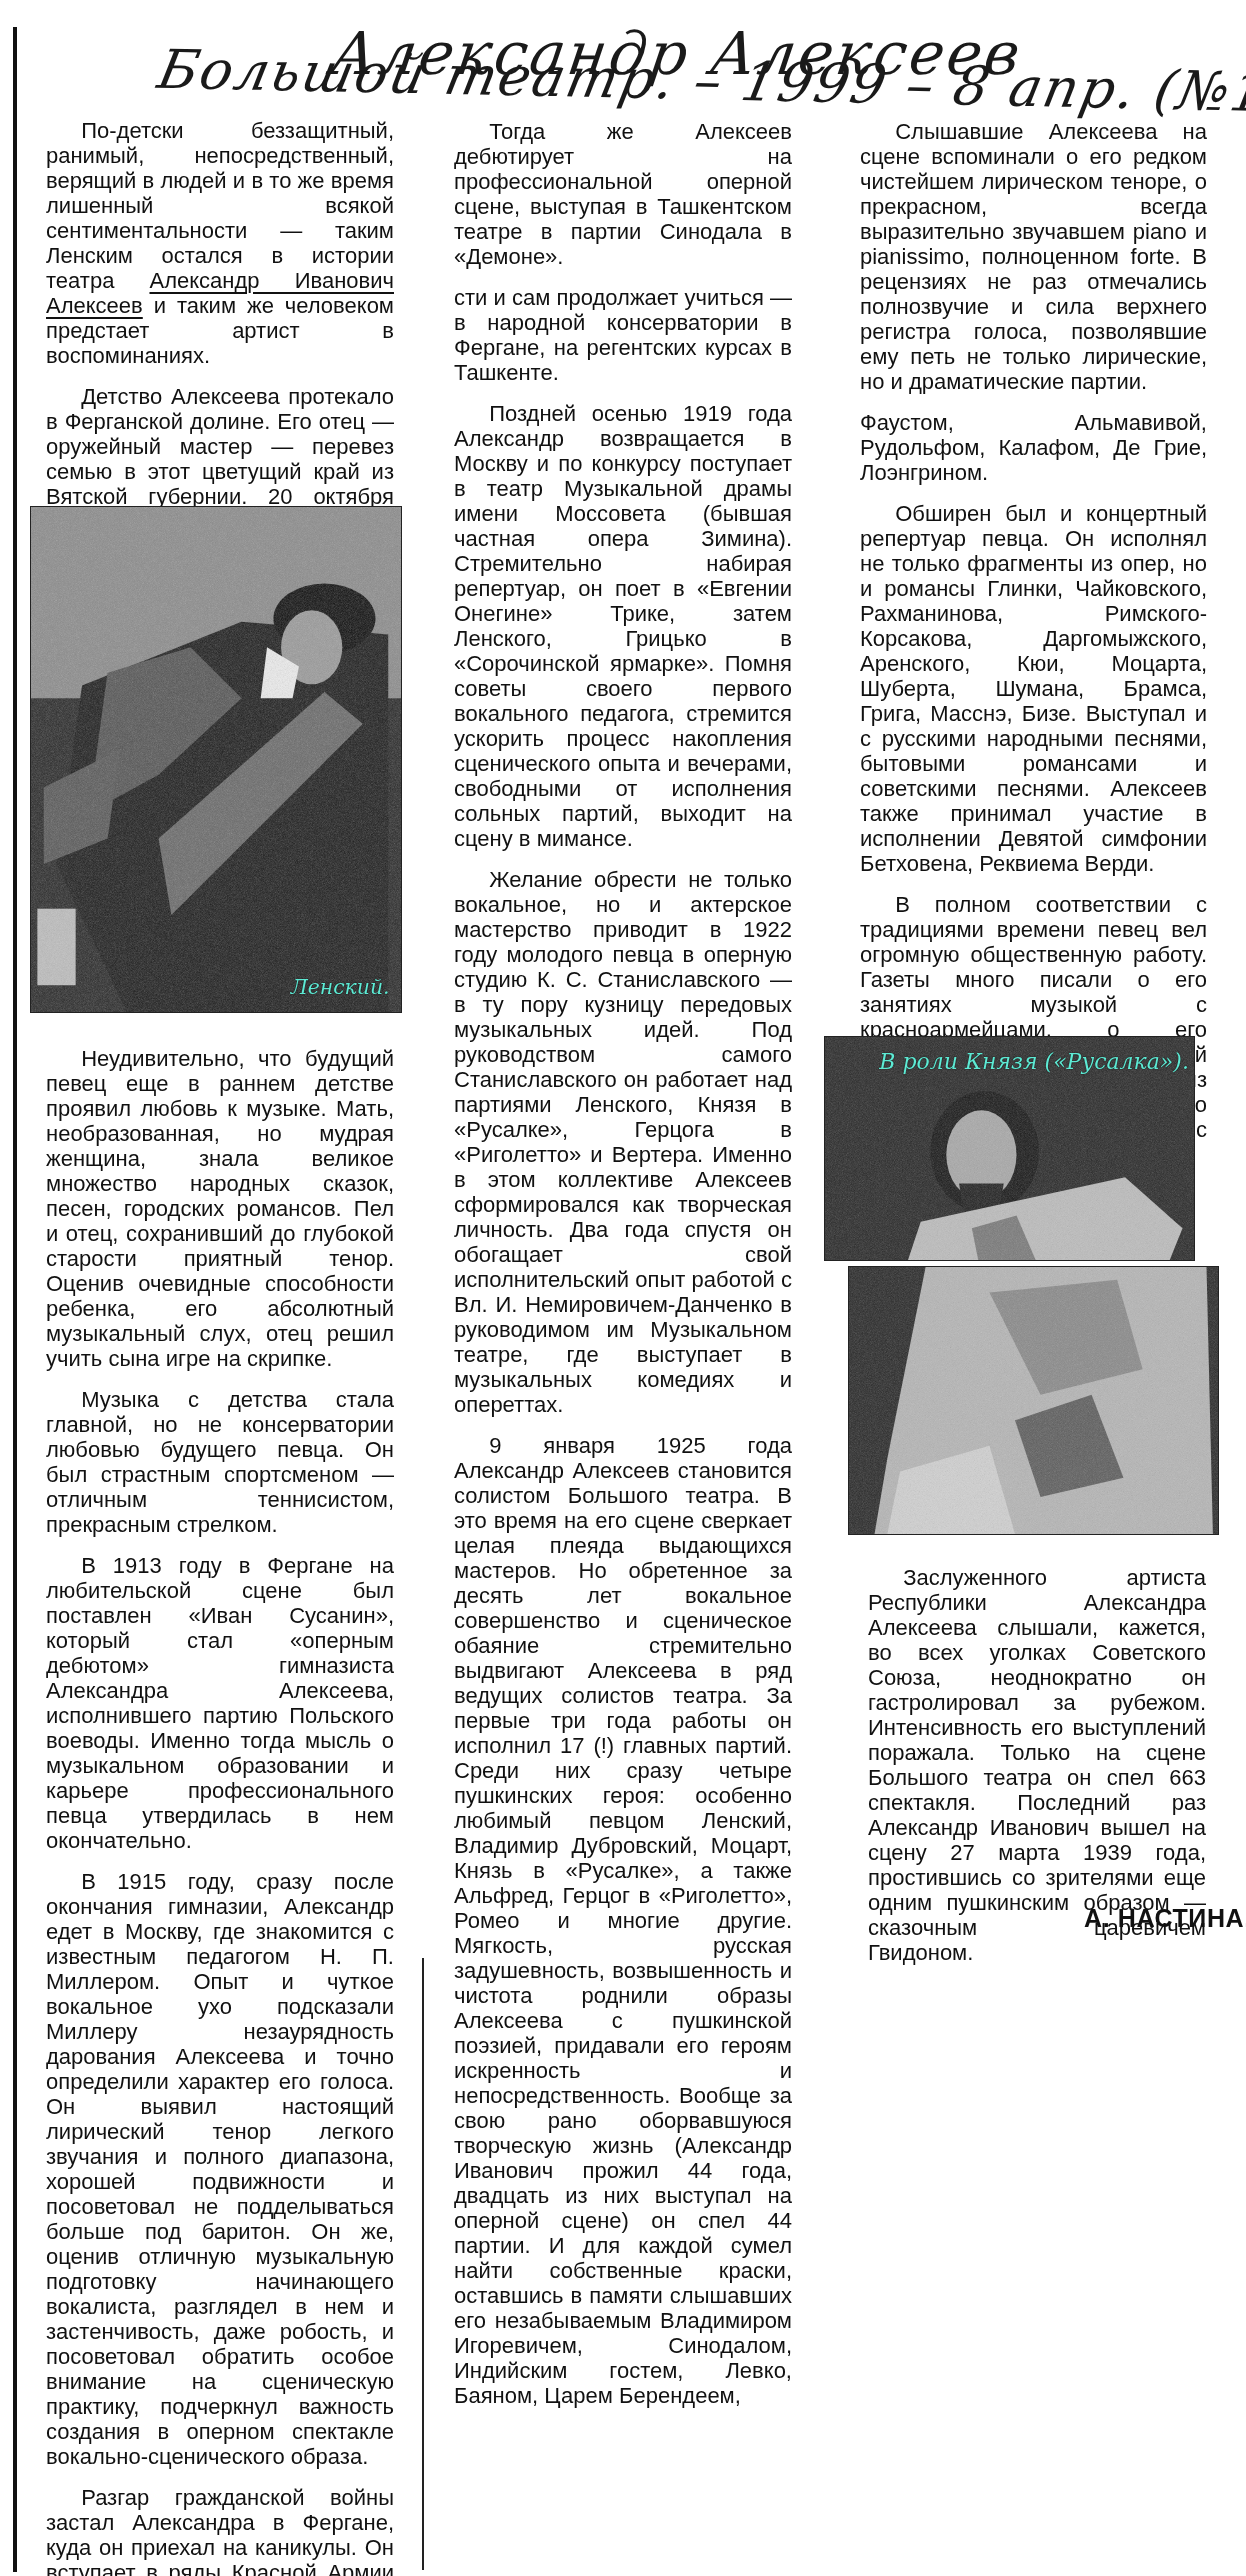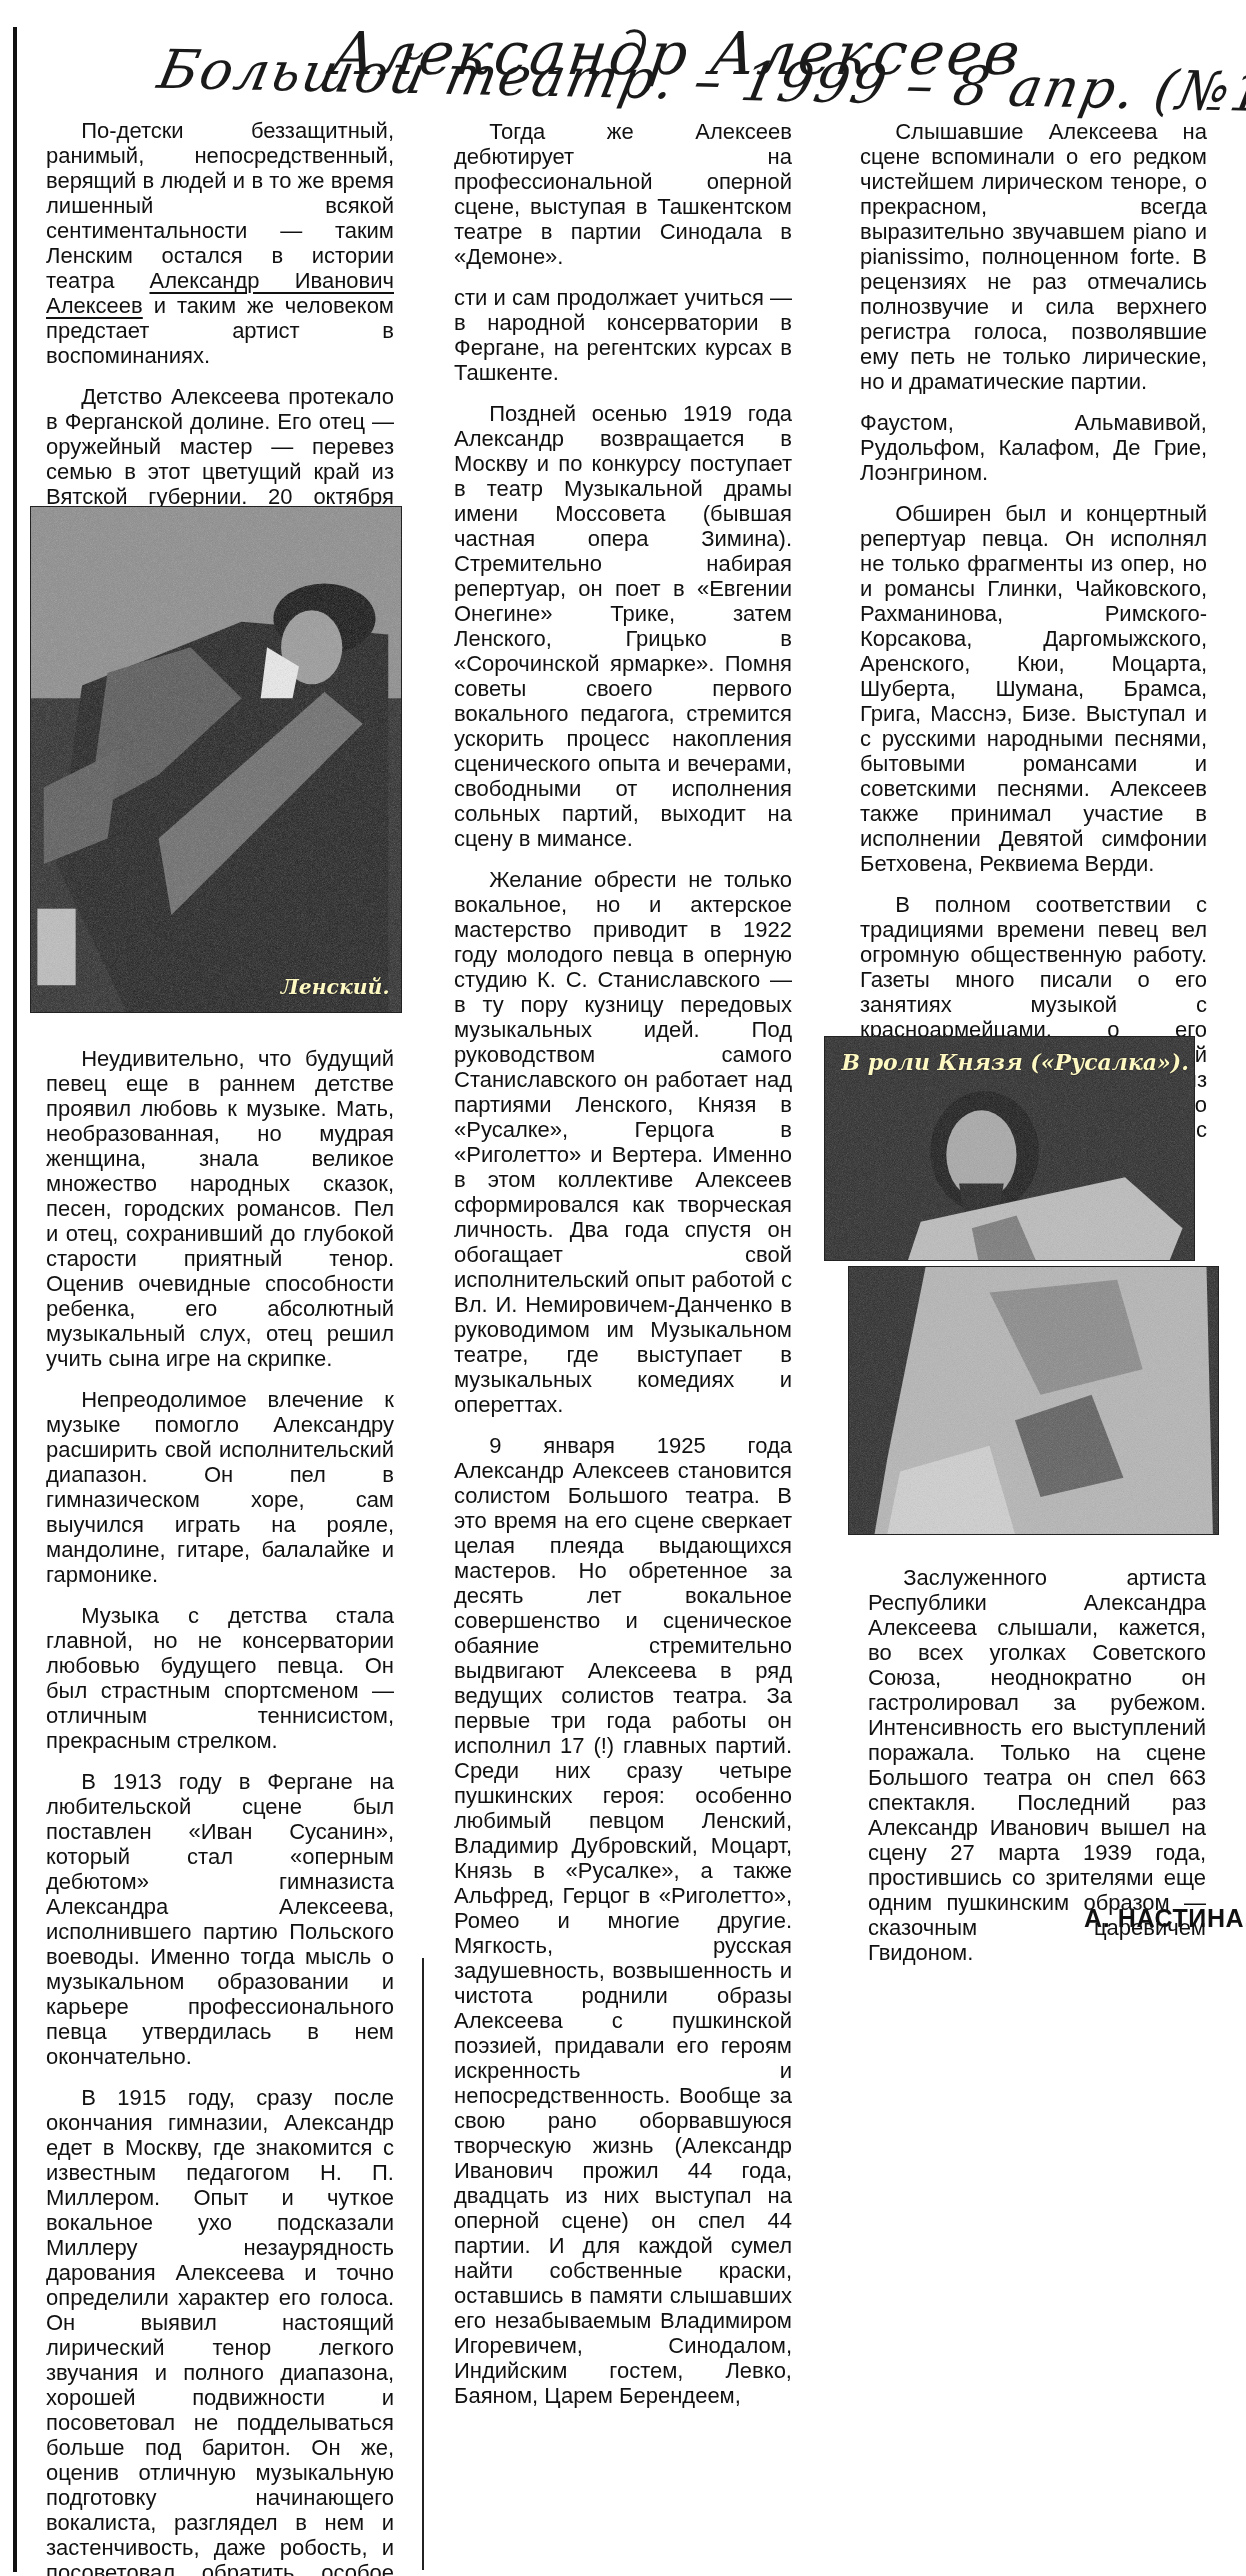--- a/index.html
+++ b/index.html
@@ -41,21 +41,21 @@
     .photo {
       position: absolute; overflow: hidden; background: #6b6b6b;
       border: 1.3px solid #222;
     }
     .photo1 { left: 30px; top: 506px; width: 370px; height: 505px; }
     .photo2 { left: 824px; top: 1036px; width: 369px; height: 223px; }
     .photo3 { left: 848px; top: 1266px; width: 369px; height: 267px; }
     .photo svg { display: block; width: 100%; height: 100%; }
     .caption {
       position: absolute; font-family: "DejaVu Serif", "Liberation Serif", serif;
-      font-style: italic; font-weight: bold; color: #fef9c3; white-space: nowrap;
+      font-style: italic; font-weight: normal; color: #5eead4; white-space: nowrap;
       text-shadow: 0 0 1.3px #000;
     }
     .caption1 { right: 11.5px; bottom: 12.8px; font-size: 20.4px; }
     .caption2 { right: 5.1px; top: 11.5px; font-size: 22px; }
 
     .signature {
       position: absolute; left: 1084px; top: 1904px; font-size: 25px; font-weight: bold;
       letter-spacing: 0.6px; white-space: nowrap;
     }
   </style>
@@ -97,21 +97,20 @@
     <ellipse cx="440" cy="220" rx="48" ry="58" fill="#9a9a9a"></ellipse>
     <polygon points="370,220 420,250 410,300 360,300" fill="#ececec"></polygon>
     <rect x="10" y="630" width="60" height="120" fill="#bdbdbd"></rect>
     <rect width="580" height="792" fill="#ffffff" filter="url(#grain1)"></rect>
   </svg>
   <div class="caption caption1">Ленский.</div>
 </div>
 
 <div class="col col1b">
   <p>Неудивительно, что будущий певец еще в раннем детстве проявил любовь к музыке. Мать, необразованная, но мудрая женщина, знала великое множество народных сказок, песен, городских романсов. Пел и отец, сохранивший до глубокой старости приятный тенор. Оценив очевидные способности ребенка, его абсолютный музыкальный слух, отец решил учить сына игре на скрипке.</p>
-  <p>Непреодолимое влечение к музыке помогло Александру расширить свой исполнительский диапазон. Он пел в гимназическом хоре, сам выучился играть на рояле, мандолине, гитаре, балалайке и гармонике.</p>
   <p>Музыка с детства стала главной, но не консерватории любовью будущего певца. Он был страстным спортсменом — отличным теннисистом, прекрасным стрелком.</p>
   <p>В 1913 году в Фергане на любительской сцене был поставлен «Иван Сусанин», который стал «оперным дебютом» гимназиста Александра Алексеева, исполнившего партию Польского воеводы. Именно тогда мысль о музыкальном образовании и карьере профессионального певца утвердилась в нем окончательно.</p>
   <p>В 1915 году, сразу после окончания гимназии, Александр едет в Москву, где знакомится с известным педагогом Н. П. Миллером. Опыт и чуткое вокальное ухо подсказали Миллеру незаурядность дарования Алексеева и точно определили характер его голоса. Он выявил настоящий лирический тенор легкого звучания и полного диапазона, хорошей подвижности и посоветовал не подделываться больше под баритон. Он же, оценив отличную музыкальную подготовку начинающего вокалиста, разглядел в нем и застенчивость, даже робость, и посоветовал обратить особое внимание на сценическую практику, подчеркнул важность создания в оперном спектакле вокально-сценического образа.</p>
   <p>Разгар гражданской войны застал Александра в Фергане, куда он приехал на каникулы. Он вступает в ряды Красной Армии рядовым пехотного полка, затем занимается созданием в армии художественной самодеятельно-</p>
 </div>
 
 <div class="col col2">
   <p>Тогда же Алексеев дебютирует на профессиональной оперной сцене, выступая в Ташкентском театре в партии Синодала в «Демоне».</p>
   <p style="text-indent:0">сти и сам продолжает учиться — в народной консерватории в Фергане, на регентских курсах в Ташкенте.</p>
   <p>Поздней осенью 1919 года Александр возвращается в Москву и по конкурсу поступает в театр Музыкальной драмы имени Моссовета (бывшая частная опера Зимина). Стремительно набирая репертуар, он поет в «Евгении Онегине» Трике, затем Ленского, Грицько в «Сорочинской ярмарке». Помня советы своего первого вокального педагога, стремится ускорить процесс накопления сценического опыта и вечерами, свободными от исполнения сольных партий, выходит на сцену в мимансе.</p>

